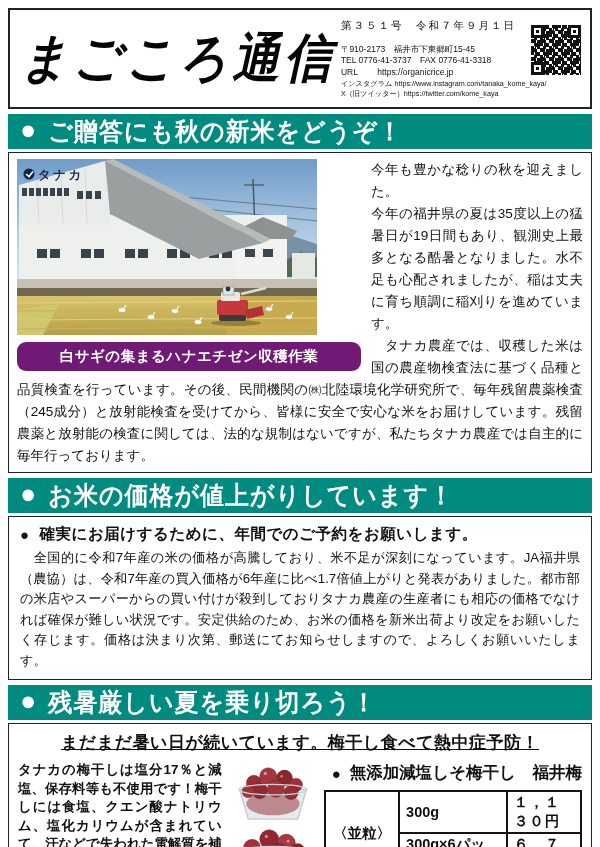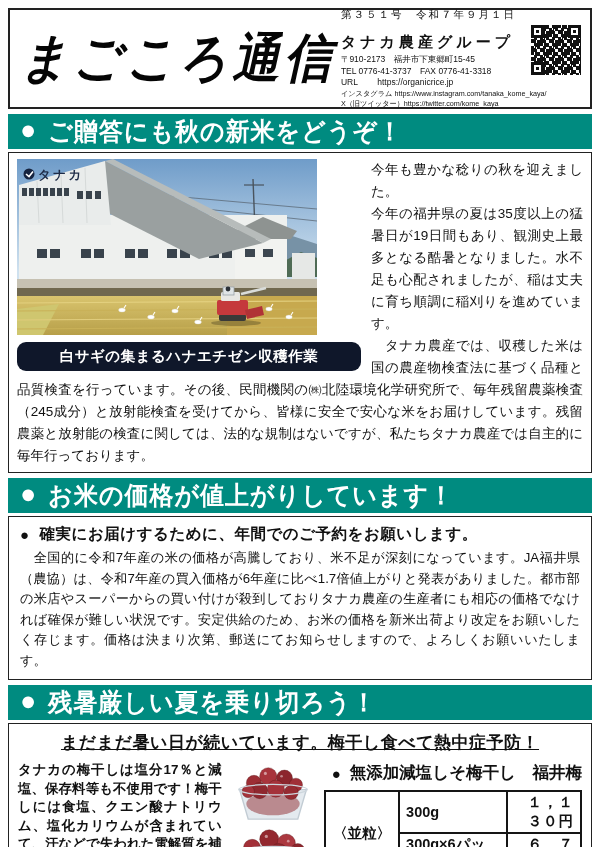--- a/index.html
+++ b/index.html
@@ -28,21 +28,21 @@
   .banner { background:#008b80; color:#fff; height:35px; display:flex; align-items:center; gap:12px; padding:0 12px; margin-top:5px; }
   .banner .bullet { font-size:27px; line-height:1; transform:translateY(-1px); }
   .banner .btxt { font-size:24px; font-weight:bold; letter-spacing:1px; white-space:nowrap; transform:scaleY(1.05); }
 
   .secbox { border:1.5px solid #222; margin-top:3px; }
 
   
   .sec1 { padding:6px 8px 5px; overflow:hidden; }
   .photo-wrap { float:left; width:344px; margin-right:10px; }
   .photo { display:block; width:300px; height:176px; }
-  .photo-caption { margin-top:7px; background:#0f172a; color:#fff; font-weight:bold; font-size:14.5px; text-align:center; padding:5px 4px; border-radius:9px; letter-spacing:0.5px; }
+  .photo-caption { margin-top:7px; background:#701a75; color:#fff; font-weight:bold; font-size:14.5px; text-align:center; padding:5px 4px; border-radius:9px; letter-spacing:0.5px; }
   .sec1 p { font-size:13.5px; line-height:22px; text-align:justify; }
 
   
   .sec2 { padding:7px 11px 8px; }
   .subhead { display:flex; align-items:center; gap:10px; font-weight:bold; font-size:15.5px; letter-spacing:0.5px; margin-bottom:3px; }
   .subhead .bullet { font-size:15px; }
   .sec2 p { font-size:13.2px; line-height:20.5px; text-align:justify; }
 
   
   .sec3 { padding:5px 9px 8px; }
@@ -51,32 +51,31 @@
   .ume-text { width:204px; font-size:13.4px; font-weight:bold; line-height:18.6px; text-align:justify; }
   .cups { width:88px; display:flex; flex-direction:column; gap:3px; }
   .cups svg { width:88px; height:61px; display:block; }
   .table-col { flex:1; }
   .table-title { display:flex; align-items:center; gap:9px; font-weight:bold; font-size:16.5px; margin:1px 0 6px 8px; white-space:nowrap; }
   .table-title .bullet { font-size:15px; }
   table.price { width:100%; border-collapse:collapse; }
   table.price td { border:2px solid #151515; font-weight:bold; font-size:14.5px; height:23px; padding:1px 6px; }
   td.grade-cell { width:29%; text-align:center; }
   td.size-cell  { width:42%; padding-left:10px; }
-  td.price-cell { width:29%; text-align:right; letter-spacing:1px; }
+  td.price-cell { width:29%; text-align:left; letter-spacing:1px; }
 </style>
 </head>
 <body>
 
 <div class="page">
 
   <div class="header">
     <div class="masthead-title">まごころ通信</div>
     <div class="header-info">
       <div class="issue-line">第３５１号　令和７年９月１日</div>
-      <div class="company-name">タナカ農産グループ</div>
       <div class="info-line">〒910-2173　福井市下東郷町15-45</div>
       <div class="info-line">TEL 0776-41-3737　FAX 0776-41-3318</div>
       <div class="info-line">
         <span class="lbl">URL</span>
         <span>https://organicrice.jp</span>
       </div>
       <div class="sns-line">
         <span>インスタグラム</span>
         <span>https://www.instagram.com/tanaka_kome_kaya/</span>
       </div>

